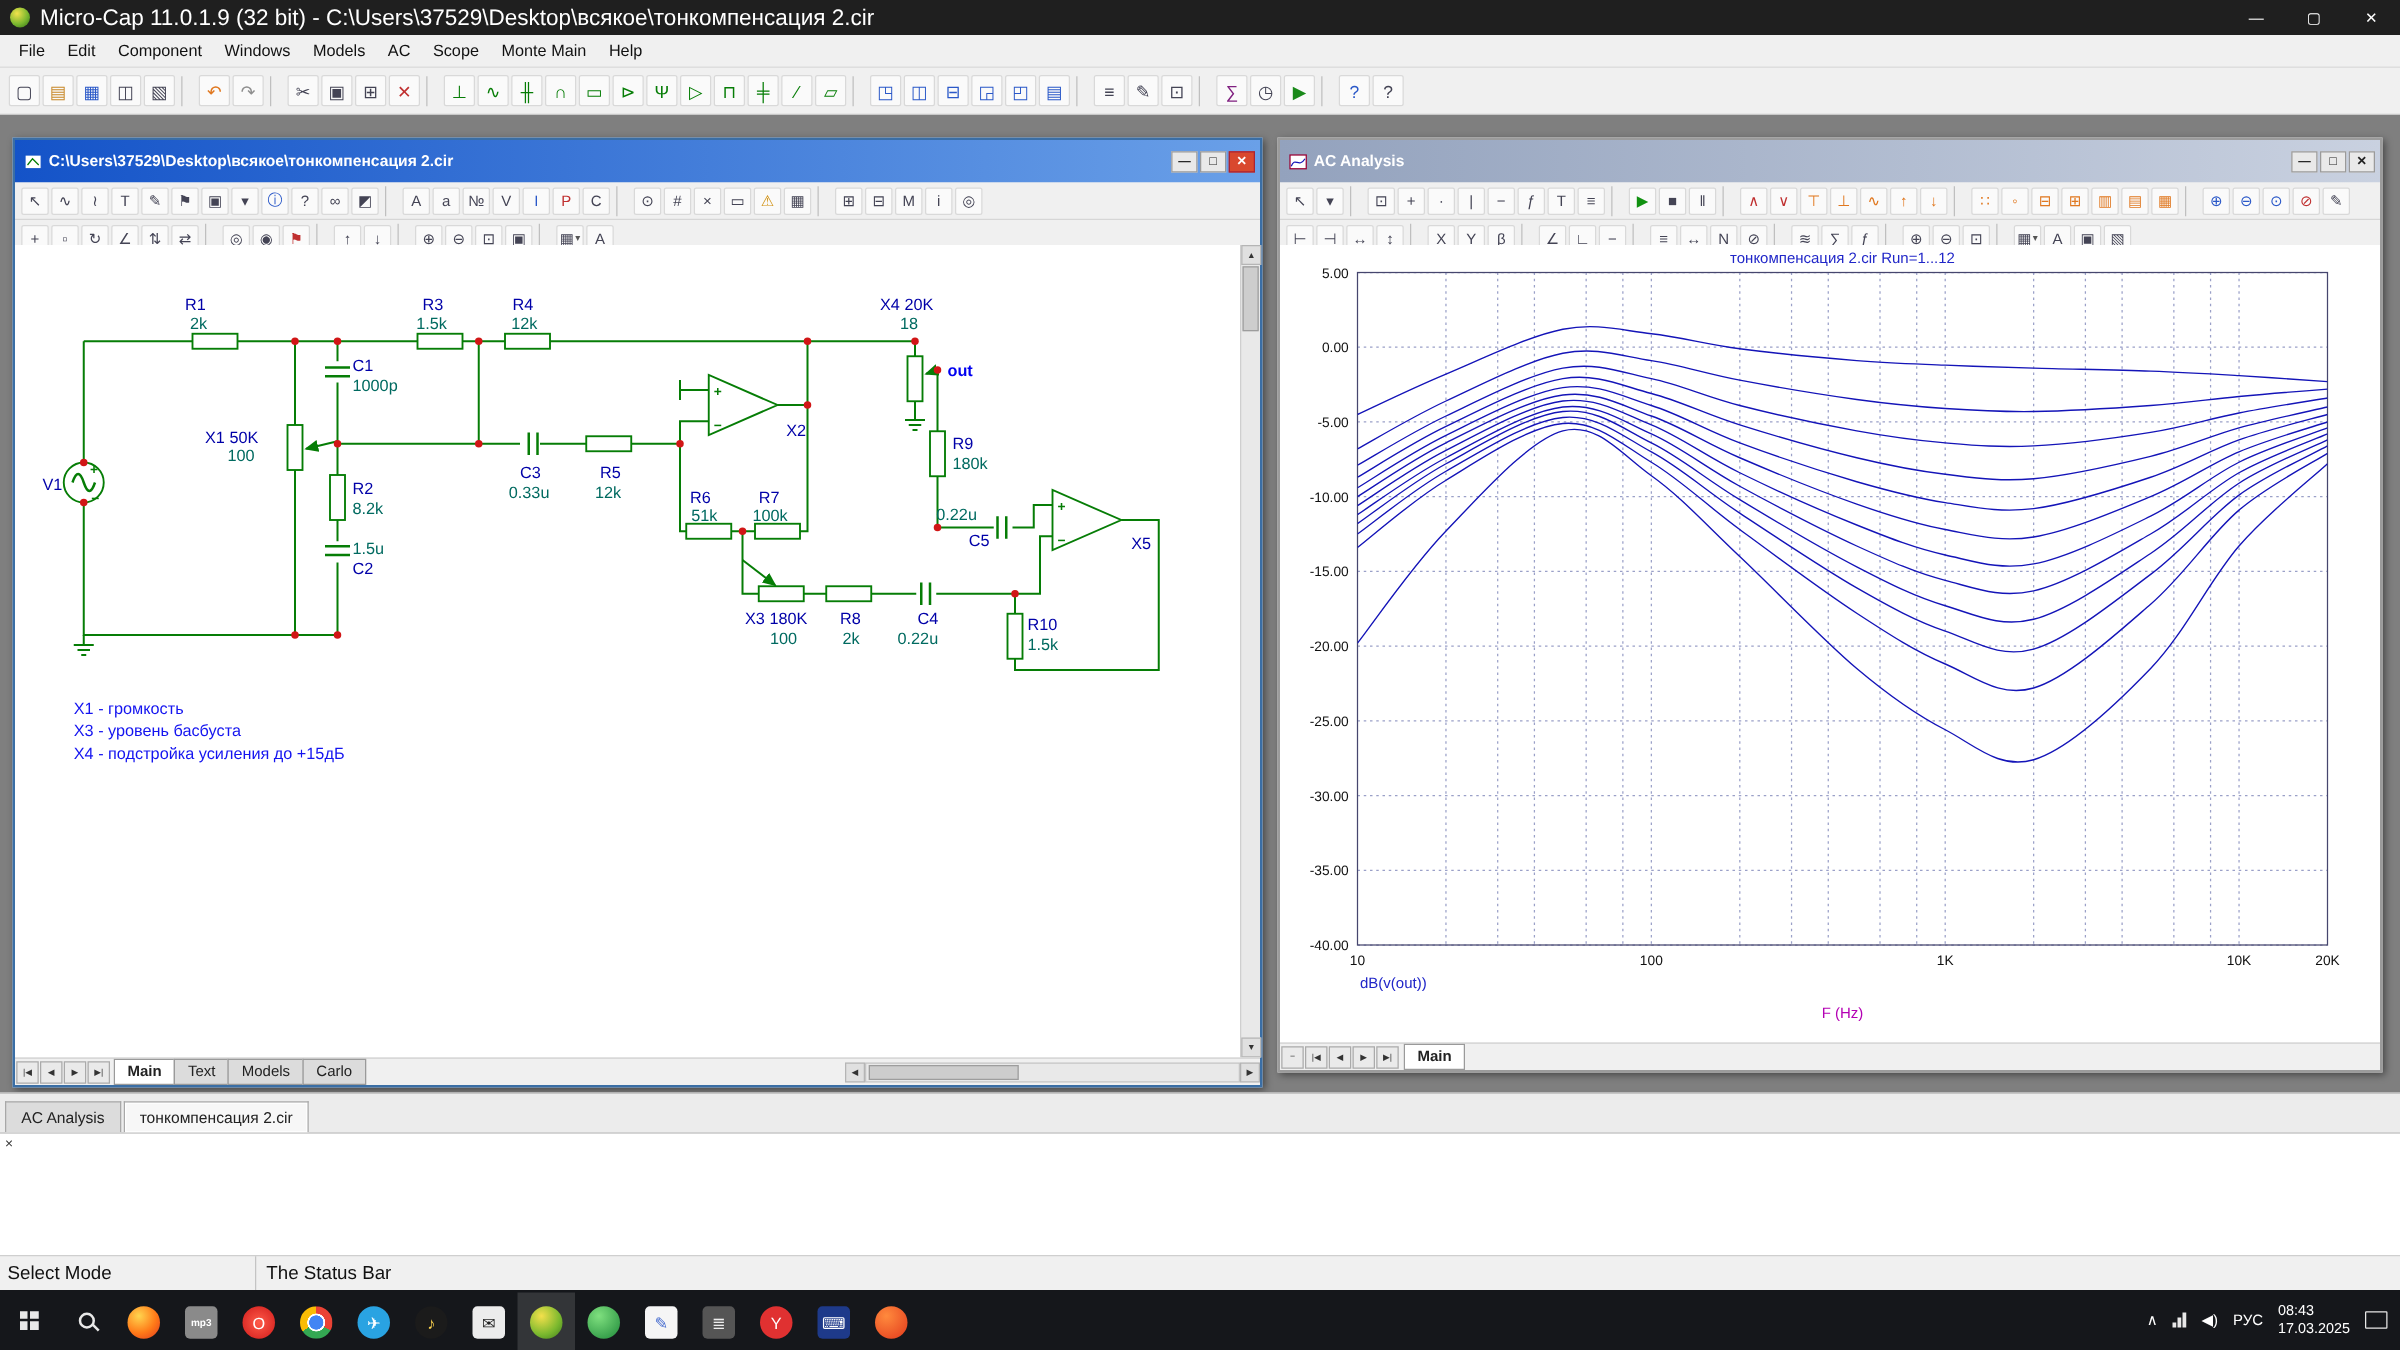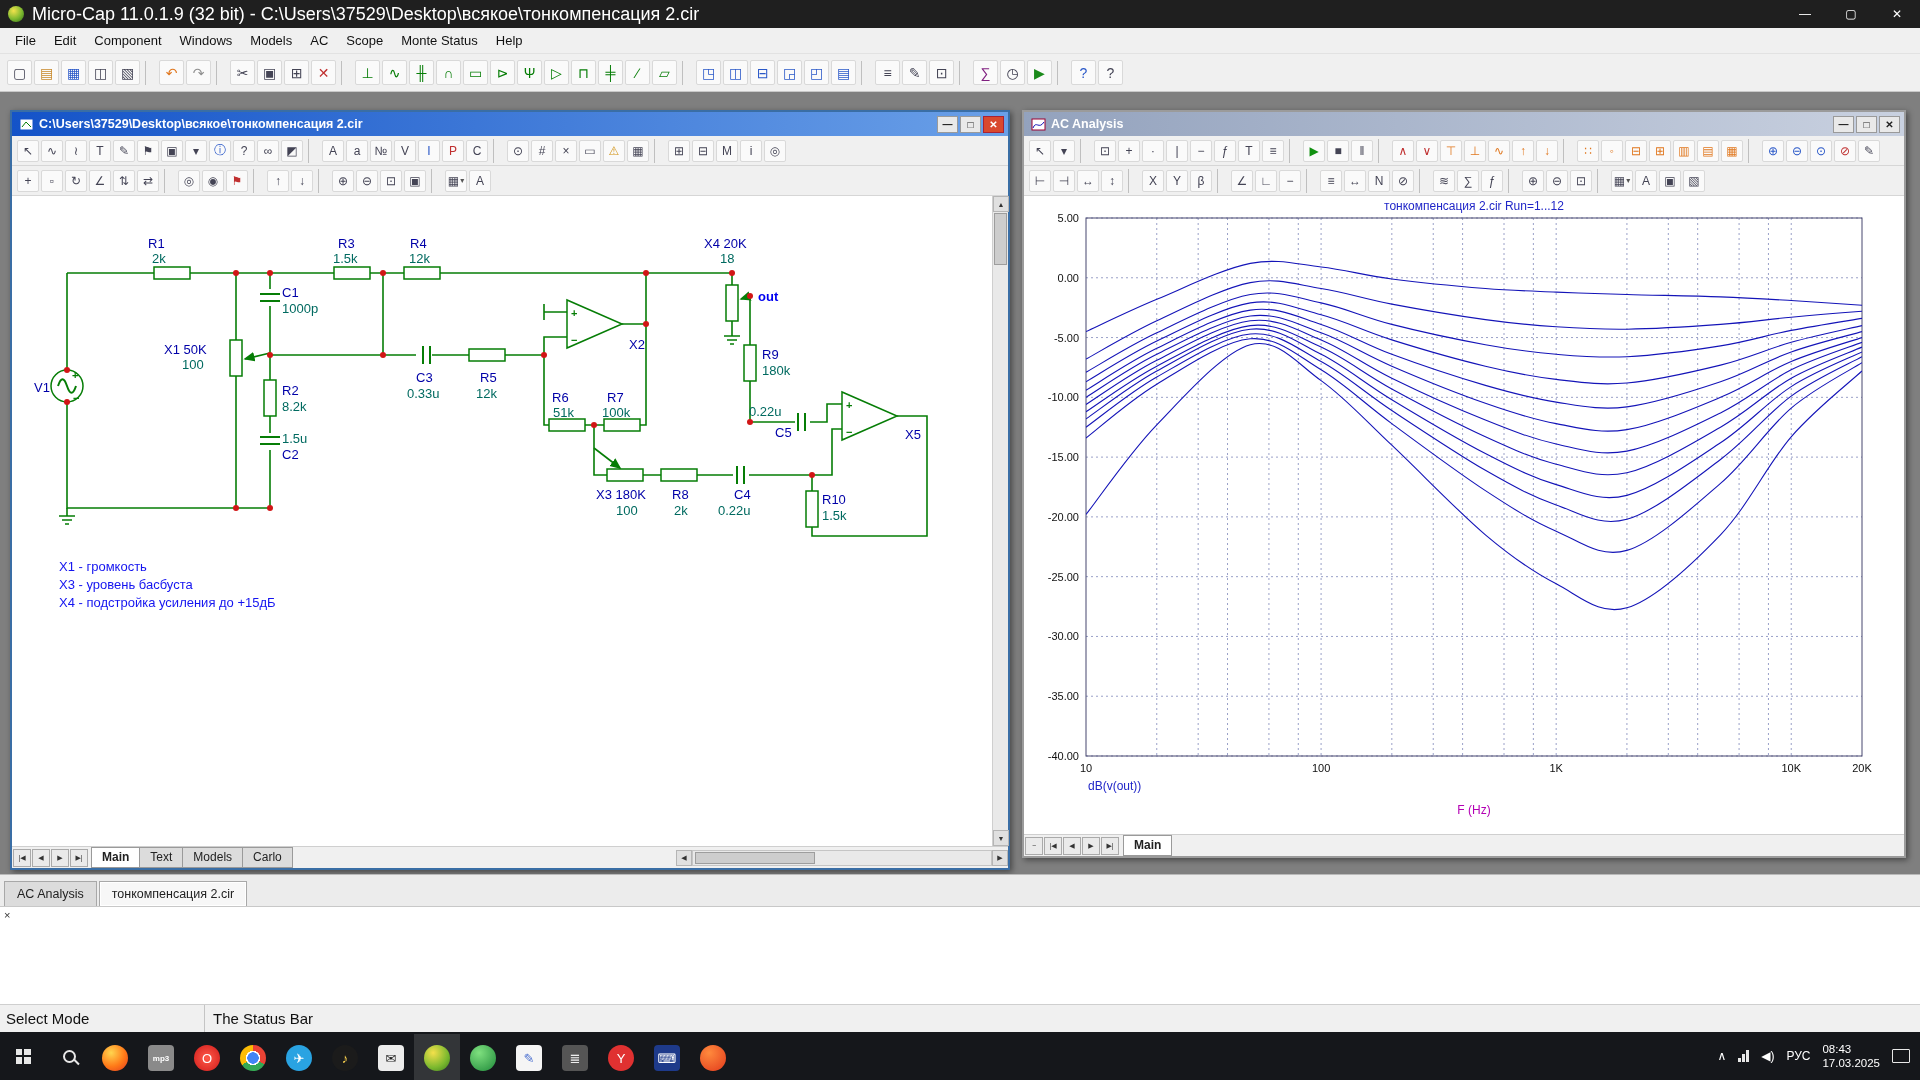--- a/index.html
+++ b/index.html
@@ -21,21 +21,21 @@
   .tb-btn { width:25px; height:25px; border:1px solid #d9d9d9; background:#fafafa; border-radius:2px; display:flex; align-items:center; justify-content:center; font-size:14px; color:#445; margin:0 1px; cursor:default; }
   .tb-btn .dd { font-size:8px; margin-left:1px; color:#555; }
   .tb-sep { width:8px; height:24px; border-left:1px solid #bfbfbf; margin:0 5px 0 4px; }
 
   
   #mdi { position:absolute; top:92px; left:0; right:0; height:782px; background:#7f7f7f; }
 
   .child { position:absolute; background:#f0f0f0; box-shadow:2px 2px 6px rgba(0,0,0,.45); }
   #sch-win { left:10px; top:110px; width:1000px; height:760px; border:2px solid #3a6ea5; }
   #ac-win  { left:1022px; top:110px; width:884px; height:748px; border:2px solid #9b9b9b; }
-  .child-title { height:24px; display:flex; align-items:center; color:#fff; font-size:12.5px; font-weight:700; padding:0 2px; }
+  .child-title { height:34px; display:flex; align-items:center; color:#fff; font-size:12.5px; font-weight:700; padding:0 2px; }
   #sch-win .child-title { background:linear-gradient(90deg,#1453c8,#6aa0e8); }
   #ac-win  .child-title { background:linear-gradient(90deg,#93a2bd,#c9d1e0); }
   .cicon { width:15px; height:15px; margin:0 5px; flex:0 0 auto; }
   .cbtns { margin-left:auto; display:flex; gap:2px; padding-right:2px; }
   .cbtn { width:21px; height:17px; background:#e9e9e9; border:1px solid #9a9a9a; font-size:10px; display:flex; align-items:center; justify-content:center; color:#222; }
   .cbtn.close-red { background:#d9482e; border-color:#a23; color:#fff; }
 
   .child-tb { height:30px; background:#f0f0f0; border-bottom:1px solid #d6d6d6; display:flex; align-items:center; padding-left:4px; }
   .child-tb .tb-btn { width:22px; height:22px; font-size:12px; }
 
@@ -128,21 +128,21 @@
 </div>
 
 <div id="menubar">
     <div class="menu-item">File</div>
     <div class="menu-item">Edit</div>
     <div class="menu-item">Component</div>
     <div class="menu-item">Windows</div>
     <div class="menu-item">Models</div>
     <div class="menu-item">AC</div>
     <div class="menu-item">Scope</div>
-    <div class="menu-item">Monte Status</div>
+    <div class="menu-item">Monte Main</div>
     <div class="menu-item">Help</div>
   </div>
 
 <div id="main-toolbar">
     <div class="tb-btn">
       <span>▢</span>
     </div>
     <div class="tb-btn">
       <span style="color: rgb(200, 137, 42);">▤</span>
     </div>

